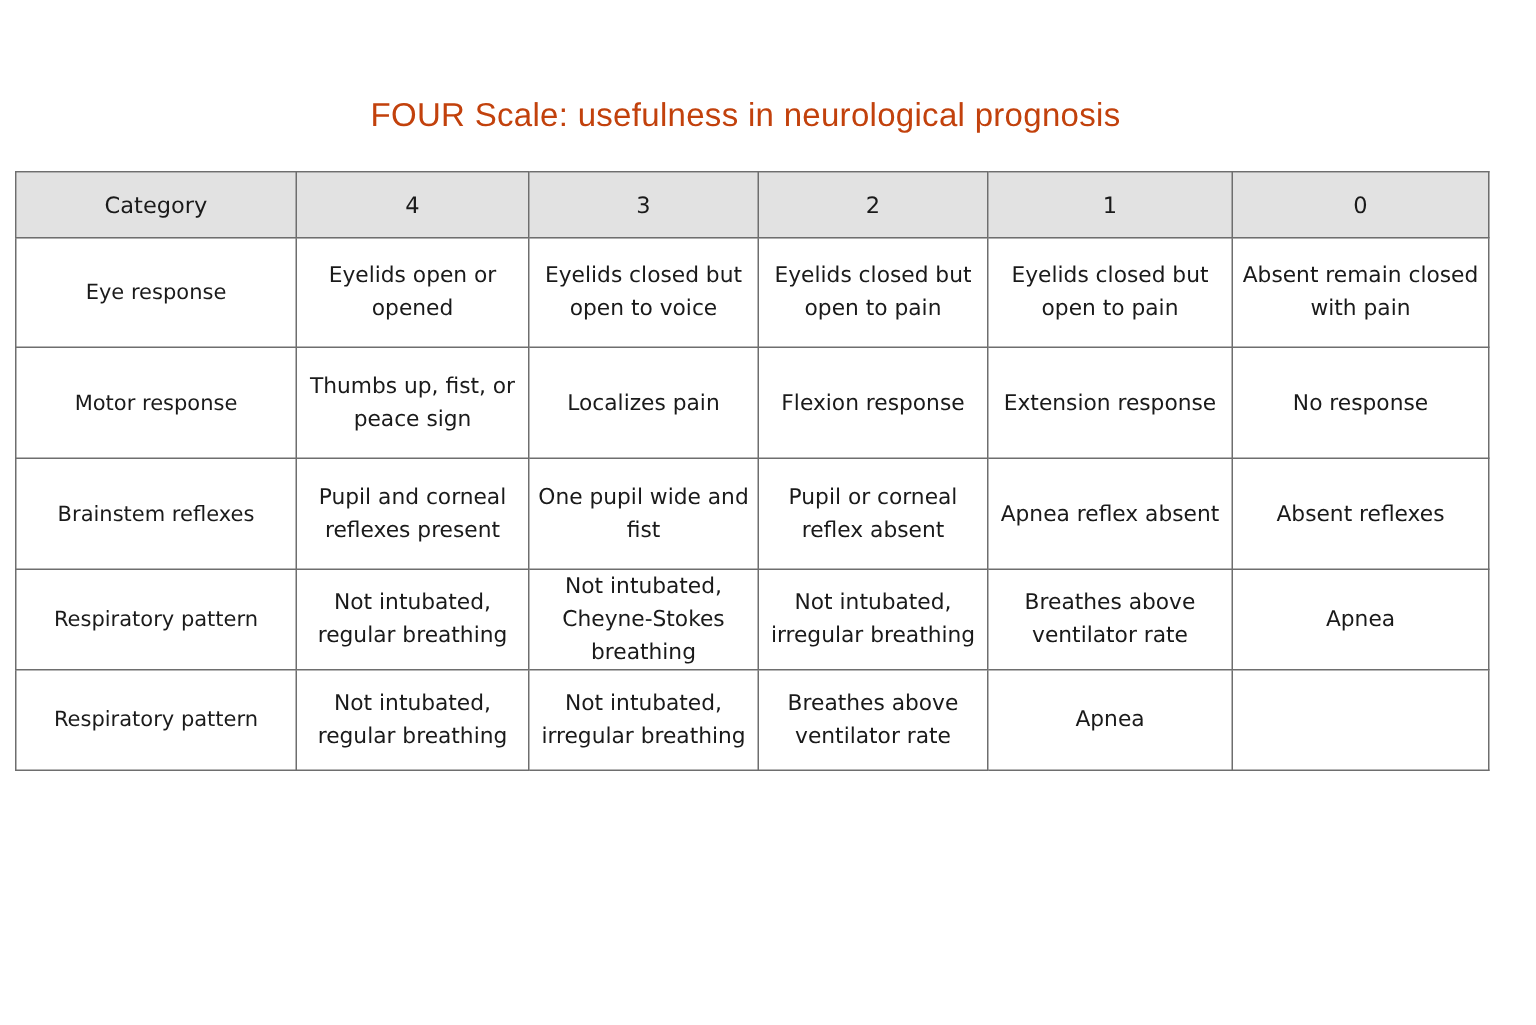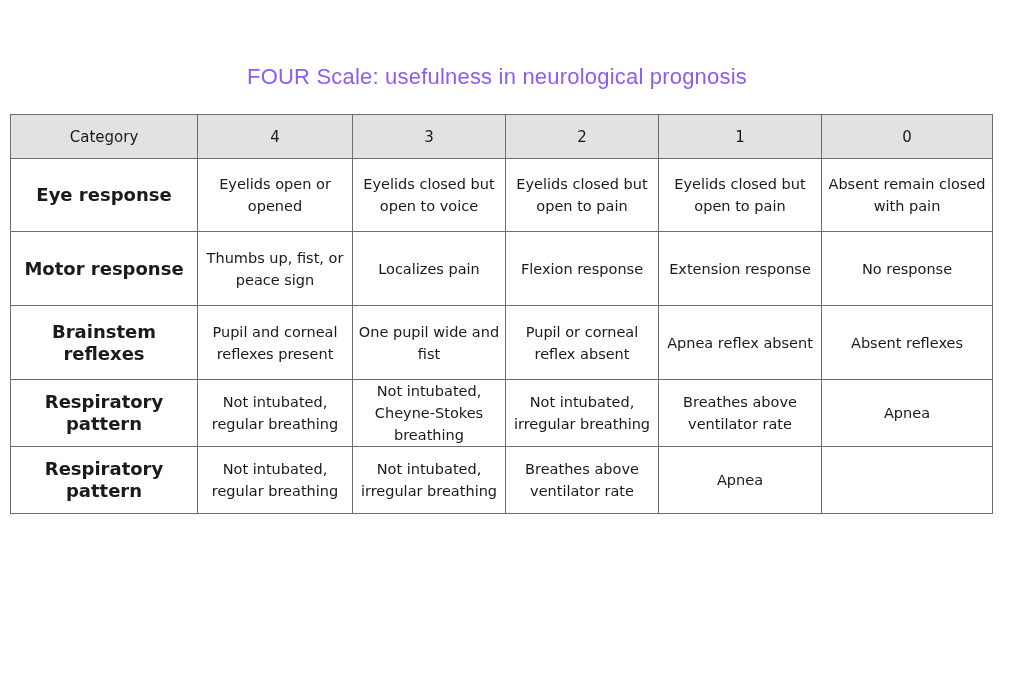--- a/index.html
+++ b/index.html
@@ -1,26 +1,26 @@
 <!DOCTYPE html>
 <html><head>
   <meta charset="utf-8">
   <style>
     html, body { margin: 0; padding: 0; background: #ffffff; }
     body { width: 1024px; height: 683px; position: relative; overflow: hidden;
            font-family: "DejaVu Sans", "Liberation Sans", sans-serif; color: #1a1a1a; }
     .title { position: absolute; left: 0; top: 64px; width: 994px; text-align: center;
              font-family: "Liberation Sans", sans-serif; font-size: 22px; font-weight: 400;
-             letter-spacing: 0.2px; color: #8b5cf6; }
+             letter-spacing: 0.2px; color: #c2410c; }
     table { position: absolute; left: 10px; top: 114px; border-collapse: collapse;
             table-layout: fixed; width: 982px; }
     td, th { border: 1px solid #6e6e6e; text-align: center; vertical-align: middle;
              font-size: 14.5px; line-height: 22px; padding: 0 4px; font-weight: 400; }
     th { background: #e2e2e2; height: 43px; font-size: 15px; }
-    td.cat { font-weight: 700; font-size: 18px; }
+    td.cat { font-weight: 400; font-size: 14px; }
     col.c0 { width: 187px; } col.c1 { width: 155px; } col.c2 { width: 153px; }
     col.c3 { width: 153px; } col.c4 { width: 163px; } col.c5 { width: 171px; }
     tr.r0 td { height: 72px; }
     tr.r1 td { height: 73px; }
     tr.r2 td { height: 73px; }
     tr.r3 td { height: 65px; }
     tr.r4 td { height: 66px; }
   </style>
 </head>
 <body>

